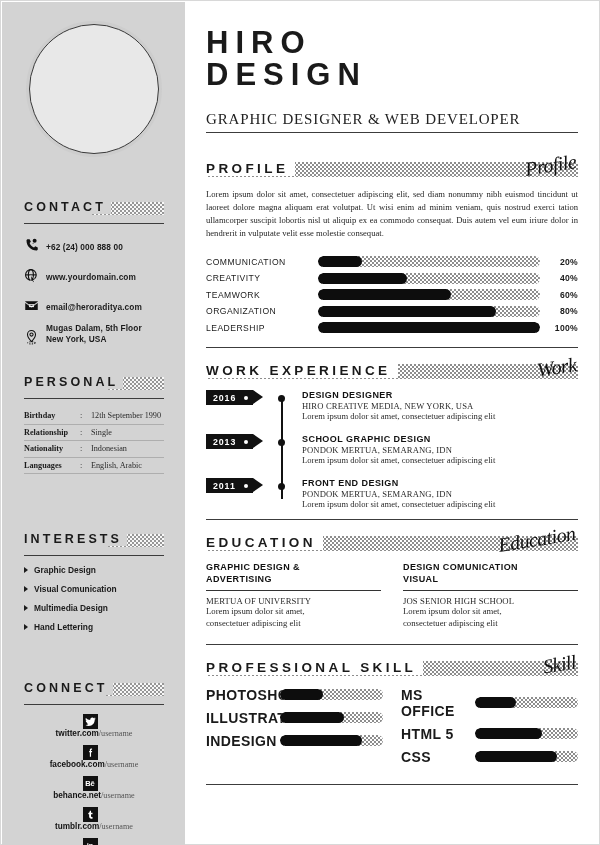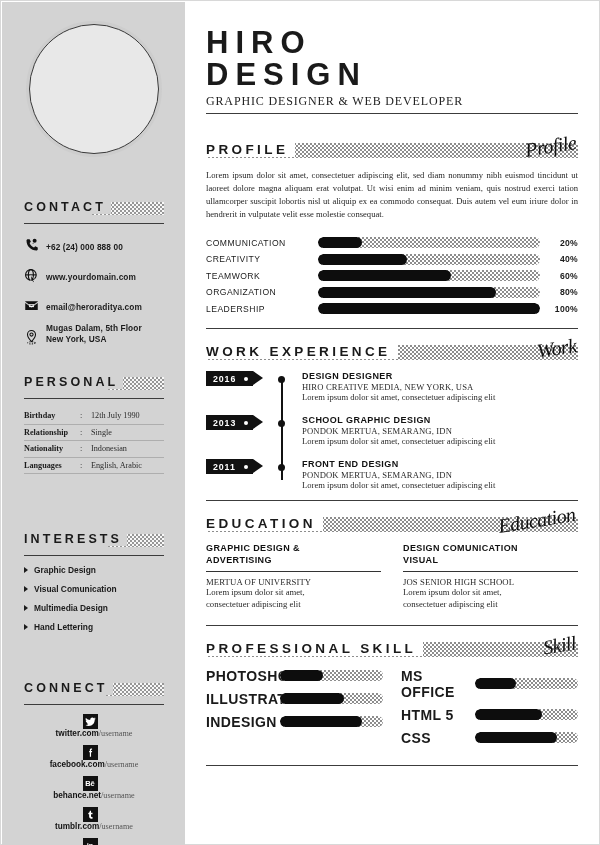--- a/index.html
+++ b/index.html
@@ -150,24 +150,24 @@
   .name-line {
     font-size: 31px;
     font-weight: bold;
     letter-spacing: 7px;
     color: #1a1a1a;
     line-height: 1.03;
     white-space: nowrap;
   }
   .tagline {
     font-family: "Liberation Serif", serif;
-    font-size: 12px;
+    font-size: 15px;
     letter-spacing: .85px;
     color: #222;
-    margin-top: 3px;
+    margin-top: 20px;
   }
   .head-rule {
     border-top: 1.6px solid #3c3c3c;
     margin-top: 4px;
   }
 
   
   .sec-head {
     position: relative;
     height: 20px;
@@ -398,21 +398,21 @@
     <div class="side-sec" style="top:373px;">
       <div class="side-head">
         <span class="txt">PERSONAL</span>
         <span class="band halftone" style="width:56px;"></span>
       </div>
       <div class="side-rule"></div>
 
       <div class="prow">
         <span class="k">Birthday</span>
         <span class="c">:</span>
-        <span class="v">12th July 1990</span>
+        <span class="v">12th September 1990</span>
       </div>
       <div class="prow">
         <span class="k">Relationship</span>
         <span class="c">:</span>
         <span class="v">Single</span>
       </div>
       <div class="prow">
         <span class="k">Nationality</span>
         <span class="c">:</span>
         <span class="v">Indonesian</span>

